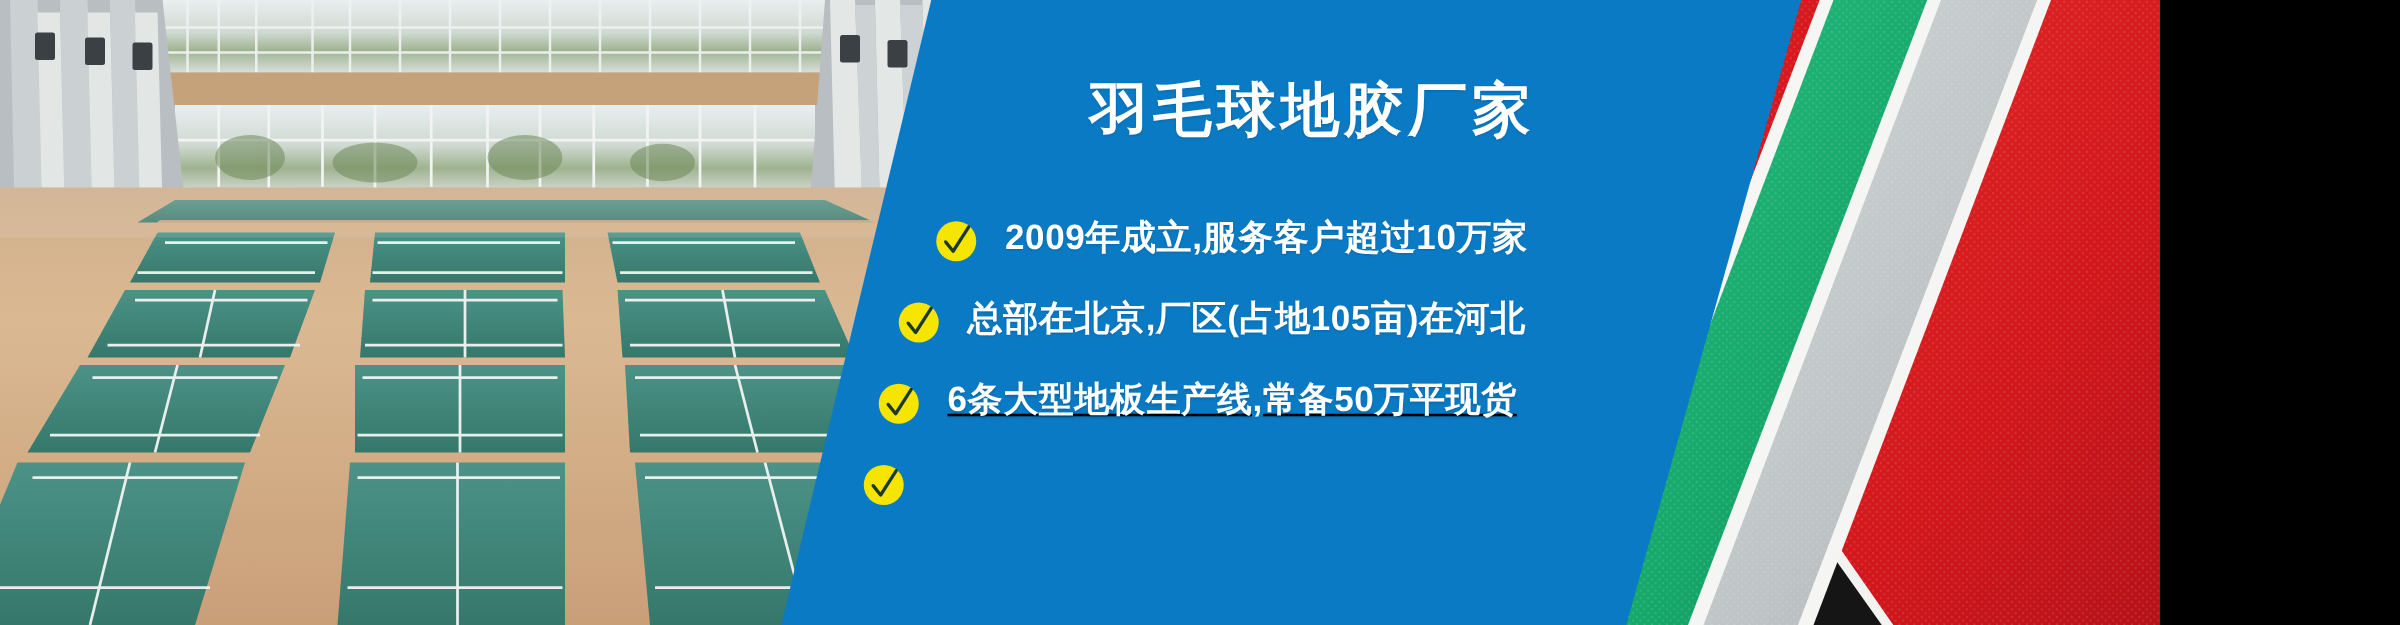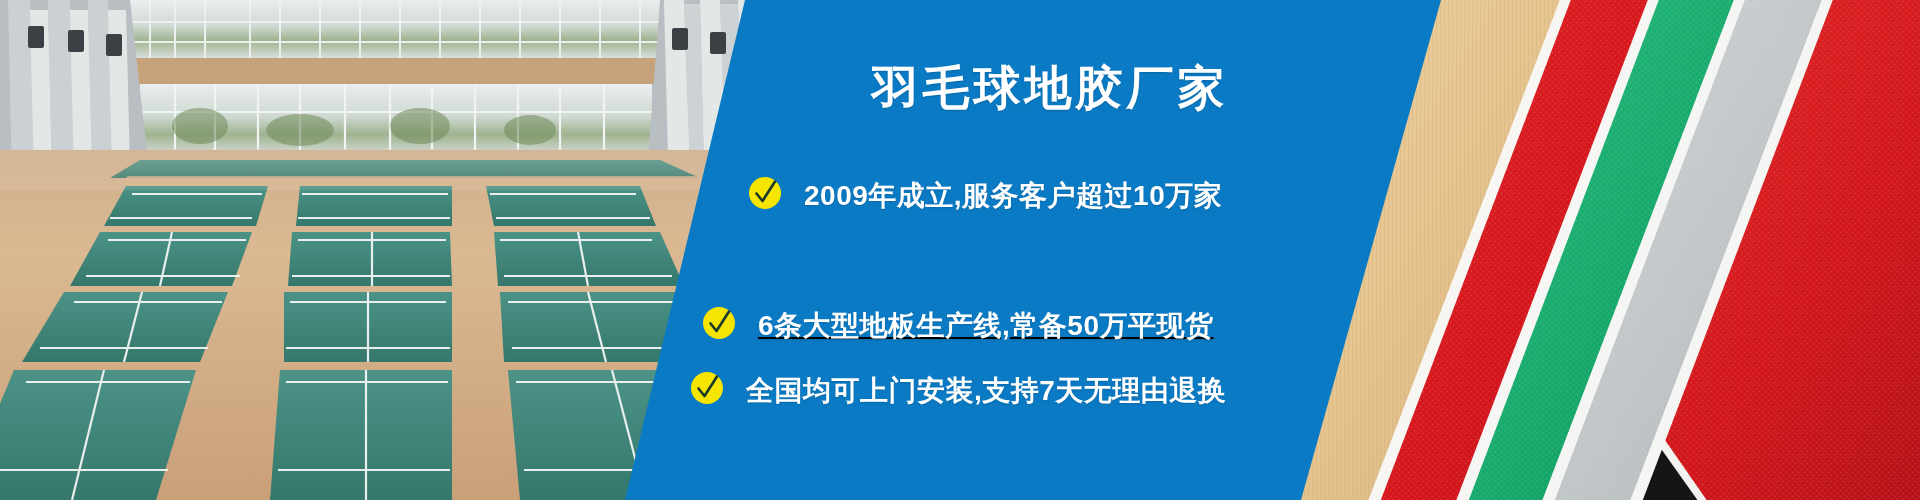--- a/index.html
+++ b/index.html
@@ -2,21 +2,21 @@
 <html><head>
 <meta charset="utf-8">
 <style>
   html, body {
     margin: 0;
     padding: 0;
     background: #000;
   }
   #banner {
     position: relative;
-    width: 1920px;
+    width: 1728px;
     height: 500px;
     overflow: hidden;
     font-family: "Liberation Sans", "DejaVu Sans", sans-serif;
     background: #0b0b0b;
   }
 
   
   .gym-photo {
     position: absolute;
     left: 0; top: 0;
@@ -64,21 +64,21 @@
     font-weight: bold;
     letter-spacing: 4px;
     line-height: 1.12;
     white-space: nowrap;
     text-shadow: 0 1px 2px rgba(0,0,0,0.16);
   }
 
   .bullet {
     position: absolute;
     display: flex;
-    align-items: flex-end;
+    align-items: flex-start;
     white-space: nowrap;
   }
   .bullet .check-wrap {
     flex: 0 0 auto;
     width: 34px; height: 34px;
     margin-right: 22px;
     position: relative;
   }
   .check-icon { display: block; width: 34px; height: 34px; }
   .bullet .label {
@@ -379,35 +379,43 @@
     <div class="bullet b0">
       <span class="check-wrap">
         <svg class="check-icon" viewBox="0 0 34 34">
           <circle cx="17" cy="17" r="16" fill="#f5e500"></circle>
           <path d="M8.5 17.5 L14.5 25 L27 5.5" fill="none" stroke="#1b3a2a" stroke-width="2.6" stroke-linecap="round" stroke-linejoin="round"></path>
         </svg>
       </span>
       <span class="label">2009年成立,服务客户超过10万家</span>
     </div>
 
+    <div class="bullet b1">
+      <span class="check-wrap">
+        <svg class="check-icon" viewBox="0 0 34 34">
+          <circle cx="17" cy="17" r="16" fill="#f5e500"></circle>
+          <path d="M8.5 17.5 L14.5 25 L27 5.5" fill="none" stroke="#1b3a2a" stroke-width="2.6" stroke-linecap="round" stroke-linejoin="round"></path>
+        </svg>
+      </span>
+      <span class="label">总部在北京,厂区(占地105亩)在河北</span>
+    </div>
 
     <div class="bullet b2">
       <span class="check-wrap">
         <svg class="check-icon" viewBox="0 0 34 34">
           <circle cx="17" cy="17" r="16" fill="#f5e500"></circle>
           <path d="M8.5 17.5 L14.5 25 L27 5.5" fill="none" stroke="#1b3a2a" stroke-width="2.6" stroke-linecap="round" stroke-linejoin="round"></path>
         </svg>
       </span>
       <span class="label">6条大型地板生产线,常备50万平现货</span>
     </div>
 
     <div class="bullet b3">
       <span class="check-wrap">
         <svg class="check-icon" viewBox="0 0 34 34">
           <circle cx="17" cy="17" r="16" fill="#f5e500"></circle>
           <path d="M8.5 17.5 L14.5 25 L27 5.5" fill="none" stroke="#1b3a2a" stroke-width="2.6" stroke-linecap="round" stroke-linejoin="round"></path>
         </svg>
       </span>
-      <span class="label">全国均可上门安装,支持7天无理由退换</span>
     </div>
 
   </div>
 </div>
 
 </body></html>

